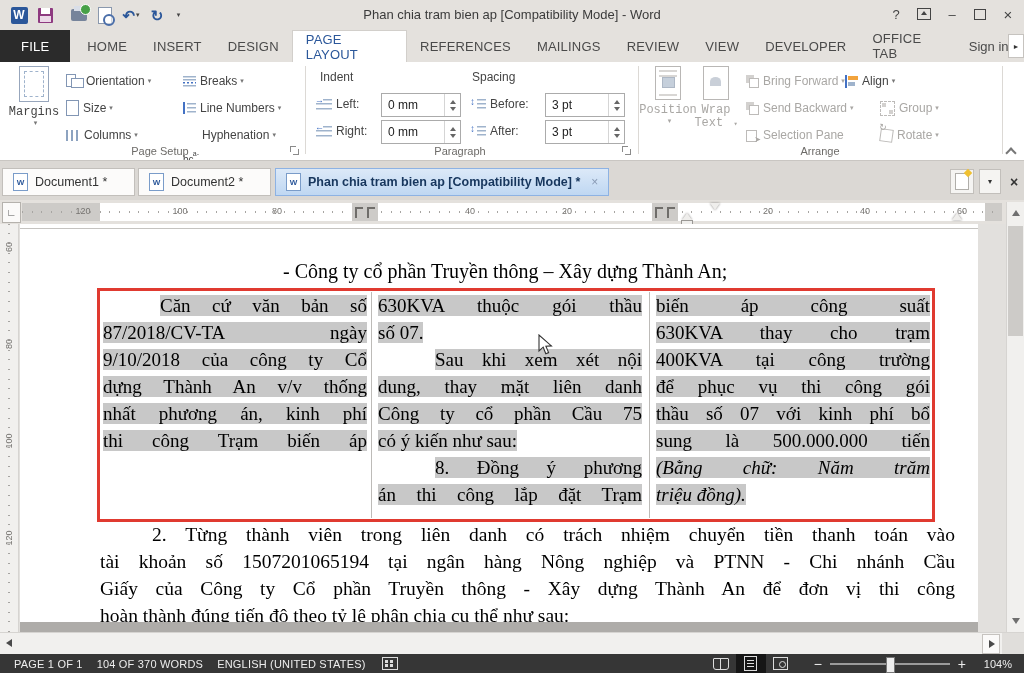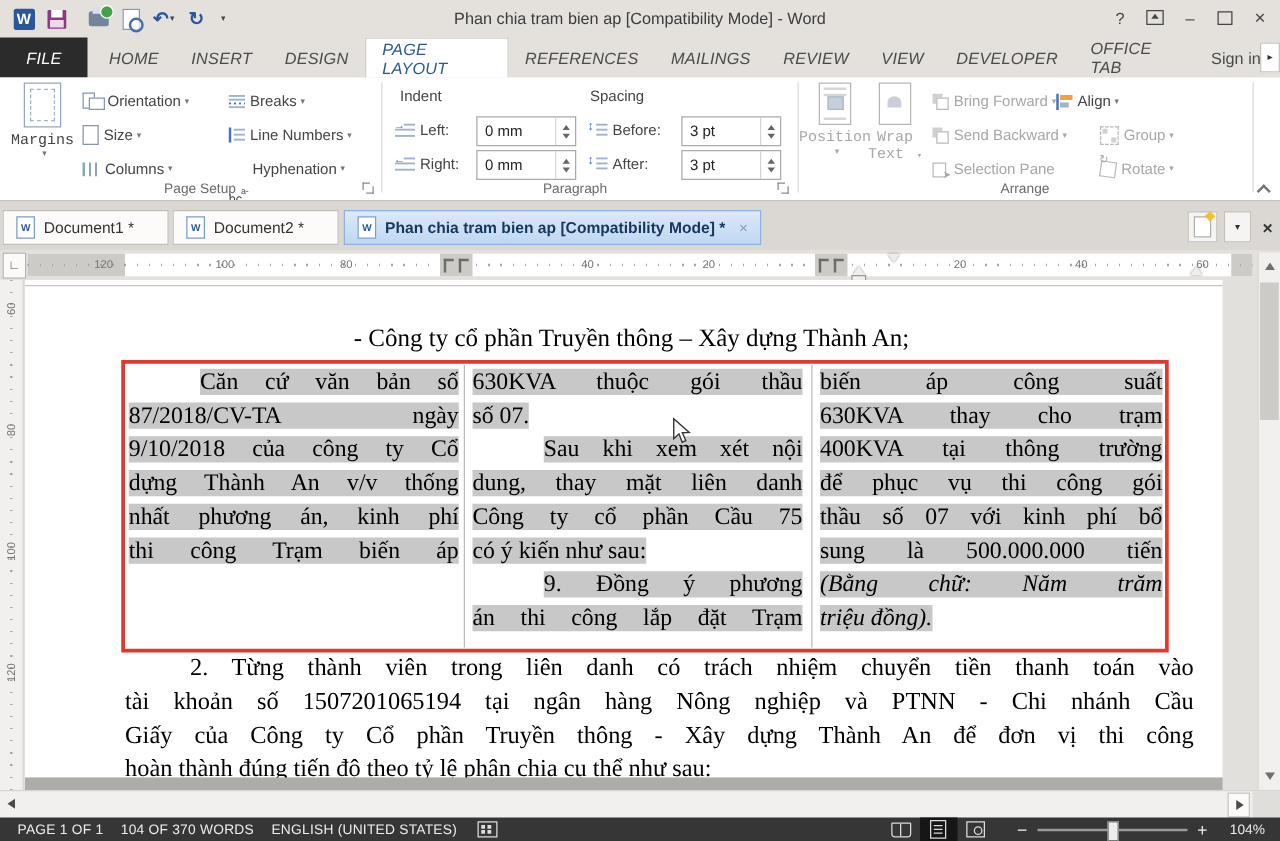--- a/index.html
+++ b/index.html
@@ -20,21 +20,21 @@
   .glyphblue{color:#2B579A;font-size:15px;font-weight:bold;line-height:1;}
   .tinydrop{font-size:7px;color:#444;margin-left:1px;}
   #title-text{position:absolute;left:0;right:0;top:7px;text-align:center;font-size:13px;color:#3b3b3b;}
   .winctl{position:absolute;top:0;height:28px;display:flex;align-items:center;}
   .wbtn{width:28px;height:26px;display:flex;align-items:center;justify-content:center;color:#444;font-size:13px;}
   .maxbox{width:10px;height:9px;border:1px solid #444;}
   .ribshow{width:12px;height:10px;border:1px solid #444;position:relative;}
   .ribshow:after{content:"";position:absolute;left:3px;top:2px;border-left:3px solid transparent;border-right:3px solid transparent;border-bottom:4px solid #444;}
   
   #tabrow{position:absolute;left:0;top:30px;width:1024px;height:32px;background:#E4E1DD;display:flex;align-items:stretch;font-size:13px;color:#4a4a4a;}
-  .rtab{display:flex;align-items:center;padding:0 13px;letter-spacing:.2px;font-style:italic;}
+  .rtab{display:flex;align-items:center;padding:0 13px;letter-spacing:.2px;}
   #tab-file{background:#2B2B2B;color:#fff;padding:0 21px;margin-right:4px;}
   .rtab.active{background:#FFFFFF;color:#2B579A;border:1px solid #D2CFCB;border-bottom:none;}
   #signin-wrap{margin-left:auto;display:flex;align-items:center;overflow:hidden;}
   #signin{white-space:nowrap;padding:0 2px 0 10px;max-width:50px;overflow:hidden;}
   #more-tabs-btn{width:15px;height:22px;background:#fff;border:1px solid #c6c3bf;display:flex;align-items:center;justify-content:center;font-size:7px;color:#333;}
   
   #ribbon{position:absolute;left:0;top:62px;width:1024px;height:98px;background:#FFFFFF;border-bottom:1px solid #D0CDC9;font-size:12px;color:#444;}
   .gsep{position:absolute;top:4px;height:88px;width:1px;background:#DCD9D5;}
   .glabel{position:absolute;top:83px;font-size:11px;color:#6d6b68;text-align:center;}
   .launcher{position:absolute;top:84px;width:10px;height:10px;}
@@ -465,28 +465,28 @@
         <div class="line j"><span class="hl">thi công Trạm biến áp</span></div>
       </div>
 
       <div class="col serif" style="left:358px;width:264px;">
         <div class="line j"><span class="hl">630KVA thuộc gói thầu</span></div>
         <div class="line"><span class="hl">số 07.</span></div>
         <div class="line j ind"><span class="hl">Sau khi xem xét nội</span></div>
         <div class="line j"><span class="hl">dung, thay mặt liên danh</span></div>
         <div class="line j"><span class="hl">Công ty cổ phần Cầu 75</span></div>
         <div class="line"><span class="hl">có ý kiến như sau:</span></div>
-        <div class="line j ind"><span class="hl">9. Đồng ý phương</span></div>
+        <div class="line j ind"><span class="hl">8. Đồng ý phương</span></div>
         <div class="line j"><span class="hl">án thi công lắp đặt Trạm</span></div>
       </div>
 
       <div class="col serif" style="left:636px;width:274px;">
         <div class="line j"><span class="hl">biến áp công suất</span></div>
         <div class="line j"><span class="hl">630KVA thay cho trạm</span></div>
-        <div class="line j"><span class="hl">400KVA tại thông trường</span></div>
+        <div class="line j"><span class="hl">400KVA tại công trường</span></div>
         <div class="line j"><span class="hl">để phục vụ thi công gói</span></div>
         <div class="line j"><span class="hl">thầu số 07 với kinh phí bổ</span></div>
         <div class="line j"><span class="hl">sung là 500.000.000 tiến</span></div>
         <div class="line j it"><span class="hl">(Bằng chữ: Năm trăm</span></div>
         <div class="line it"><span class="hl">triệu đồng).</span></div>
       </div>
 
       <div id="redbox"></div>
 
       <div id="para2" class="serif">

